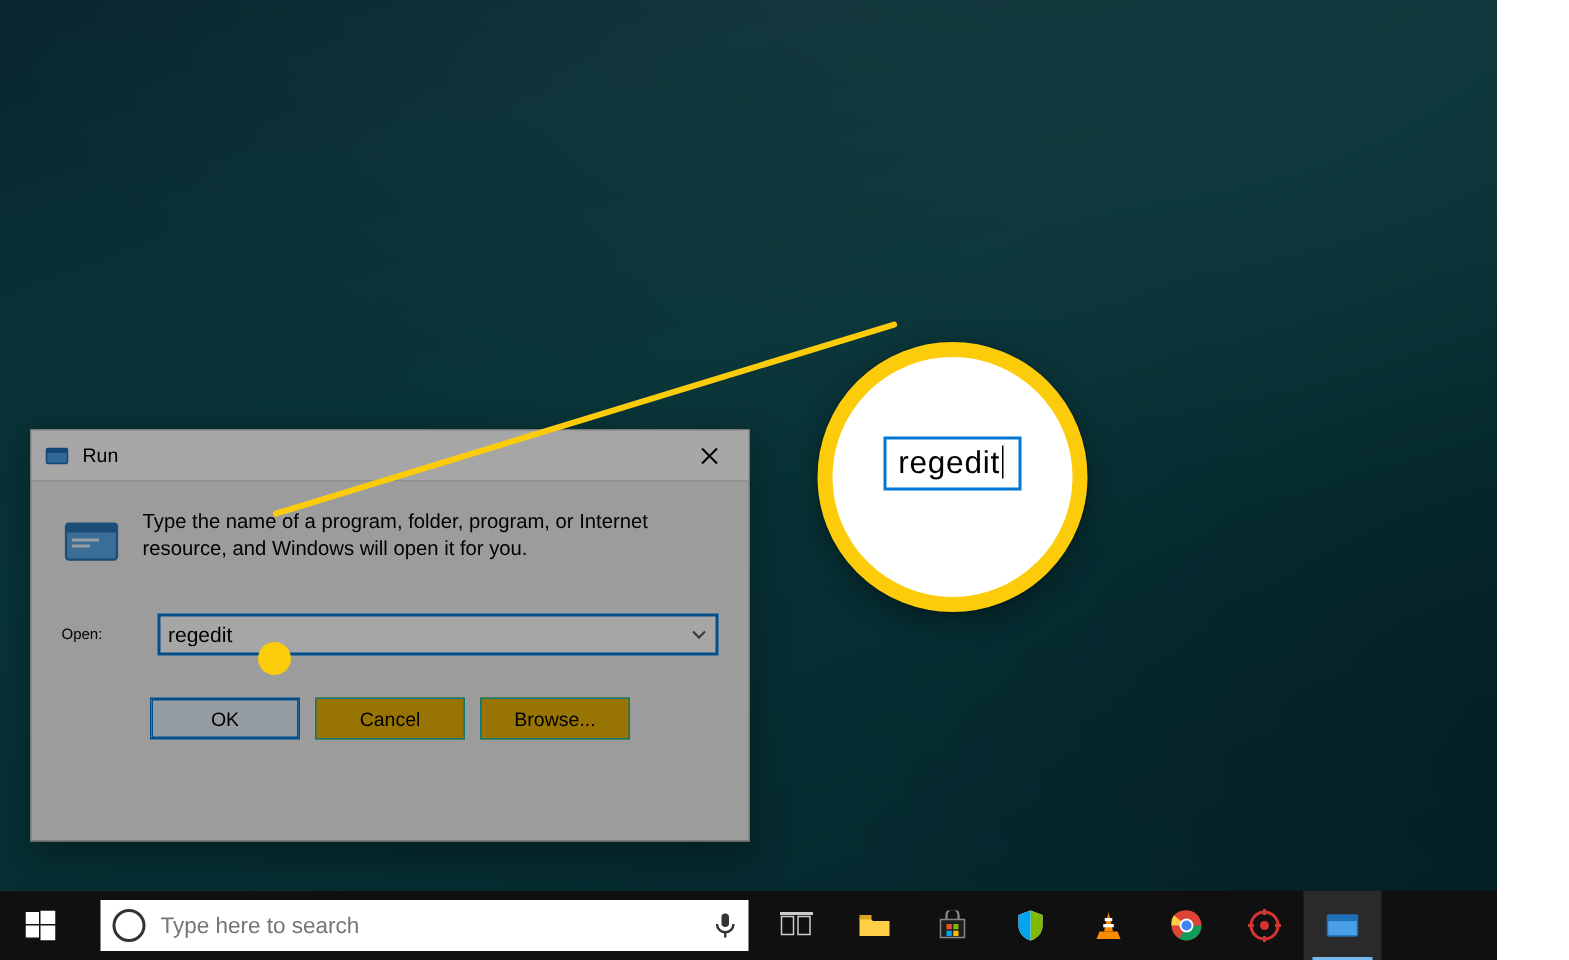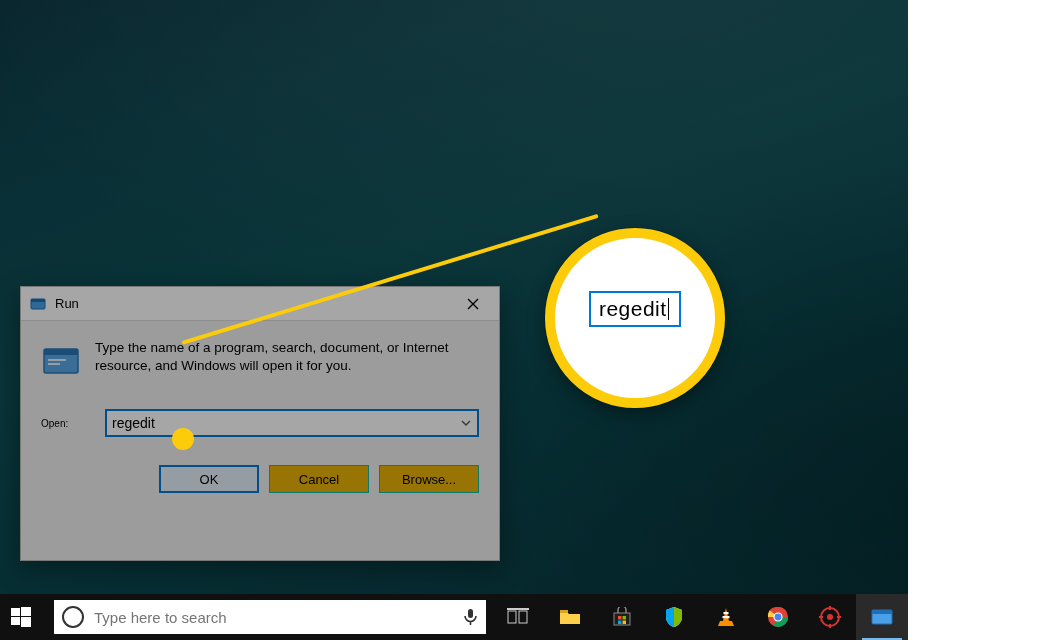--- a/index.html
+++ b/index.html
@@ -1,19 +1,19 @@
 <!DOCTYPE html>
 <html><head>
 <meta charset="utf-8">
 <style>
   * { box-sizing: border-box; margin: 0; padding: 0; }
   html, body { width: 1046px; height: 640px; overflow: hidden; font-family: "Segoe UI", Tahoma, sans-serif; }
   .desktop {
     position: relative;
-    width: 908px; height: 640px;
+    width: 998px; height: 640px;
     background: linear-gradient(160deg, #0e3a47 0%, #0f4a53 20%, #0d5056 40%, #0a4950 60%, #094048 80%, #083b42 100%);
   }
   .desktop::before {
     content:"";
     position:absolute; inset:0;
     background:
       radial-gradient(1200px 700px at 70% -10%, rgba(255,255,255,0.08), transparent 60%),
       radial-gradient(900px 600px at 110% 80%, rgba(0,0,0,0.25), transparent 60%);
     pointer-events:none;
   }
@@ -73,21 +73,21 @@
   .run-open-input-wrap.focused { border:1px solid #0078d7; box-shadow: inset 0 0 0 1px #0078d7; }
   .run-open-input {
     width: calc(100% - 22px); height: 26px; border:none; outline:none;
     padding: 0 6px; font-size:14px; background:transparent;
   }
   .run-open-input-wrap .chev {
     position:absolute; right:2px; top:0; bottom:0; width:20px;
     display:flex; align-items:center; justify-content:center; color:#555;
   }
   .run-buttons {
-    display:flex; gap: 10px; justify-content:flex-end;
+    display:flex; gap: 10px; justify-content:center;
     padding: 28px 20px 0 20px;
   }
   .run-btn {
     width: 100px; height: 28px;
     background:#eab308; border:1px solid #14b8a6;
     font-size:13px; color:#000; cursor:default;
     display:flex; align-items:center; justify-content:center;
   }
   .run-btn.primary { border:1px solid #0078d7; box-shadow: inset 0 0 0 1px #0078d7; background:#e5f1fb; }
 
@@ -194,21 +194,21 @@
 
     <div class="run-body">
       <span class="big-icon">
         <svg width="38" height="38" viewBox="0 0 38 38">
           <rect x="2" y="7" width="34" height="24" rx="2" fill="#5aa9e6" stroke="#2a77b6" stroke-width="1.5"></rect>
           <rect x="2" y="7" width="34" height="6" fill="#2a77b6"></rect>
           <rect x="6" y="17" width="18" height="2" fill="#e8f3fb"></rect>
           <rect x="6" y="21" width="12" height="2" fill="#e8f3fb"></rect>
         </svg>
       </span>
-      <div class="desc">Type the name of a program, search, document, or Internet resource, and Windows will open it for you.</div>
+      <div class="desc">Type the name of a program, folder, program, or Internet resource, and Windows will open it for you.</div>
     </div>
 
     <div class="run-open-row">
       <span class="lbl">Open:</span>
       <div class="run-open-input-wrap focused">
         <input class="run-open-input" type="text" value="regedit" style="">
         <span class="chev">
           <svg width="10" height="10" viewBox="0 0 10 10">
               <path d="M1 3 L5 7 L9 3" fill="none" stroke="#555" stroke-width="1.4"></path>
             </svg>

